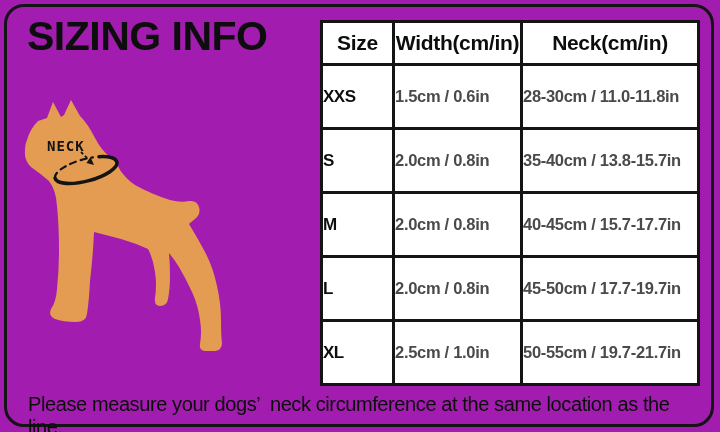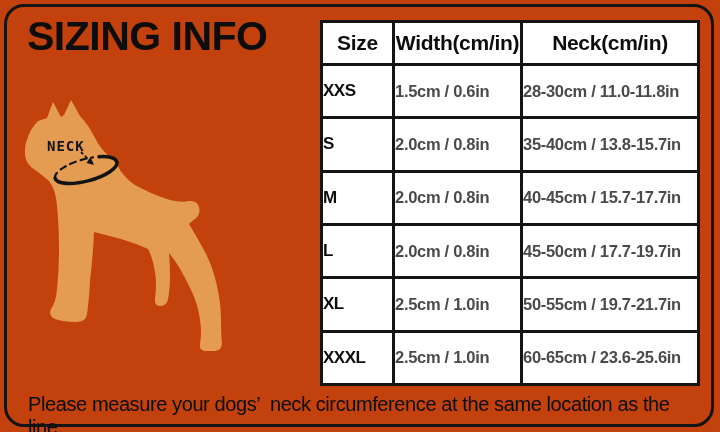--- a/index.html
+++ b/index.html
@@ -1,17 +1,17 @@
 <!DOCTYPE html>
 <html><head>
 <meta charset="utf-8">
 <style>
   html,body { margin:0; padding:0; background:#ffffff; }
   .page {
-    position:relative; width:720px; height:432px; background:#c2410c;
+    position:relative; width:720px; height:432px; background:#a21caf;
     font-family:"Liberation Sans", sans-serif; overflow:hidden;
   }
   .frame {
     position:absolute; left:4px; top:4px; right:6px; bottom:5px;
     border:3px solid #141414; border-radius:20px; pointer-events:none;
   }
   .title {
     position:absolute; left:27px; top:15px;
     font-size:41px; font-weight:bold; color:#0d0d0d; letter-spacing:-0.5px;
     line-height:1.05; white-space:nowrap;
@@ -143,22 +143,17 @@
       <tr>
         <td class="size">L</td>
         <td class="val">2.0cm / 0.8in</td>
         <td class="val">45-50cm / 17.7-19.7in</td>
       </tr>
       <tr>
         <td class="size">XL</td>
         <td class="val">2.5cm / 1.0in</td>
         <td class="val">50-55cm / 19.7-21.7in</td>
       </tr>
-      <tr>
-        <td class="size">XXXL</td>
-        <td class="val">2.5cm / 1.0in</td>
-        <td class="val">60-65cm / 23.6-25.6in</td>
-      </tr>
     </tbody>
   </table>
 
   <div class="footnote">Please measure your dogs’  neck circumference at the same location as the line.</div>
 </div>
 
 </body></html>

